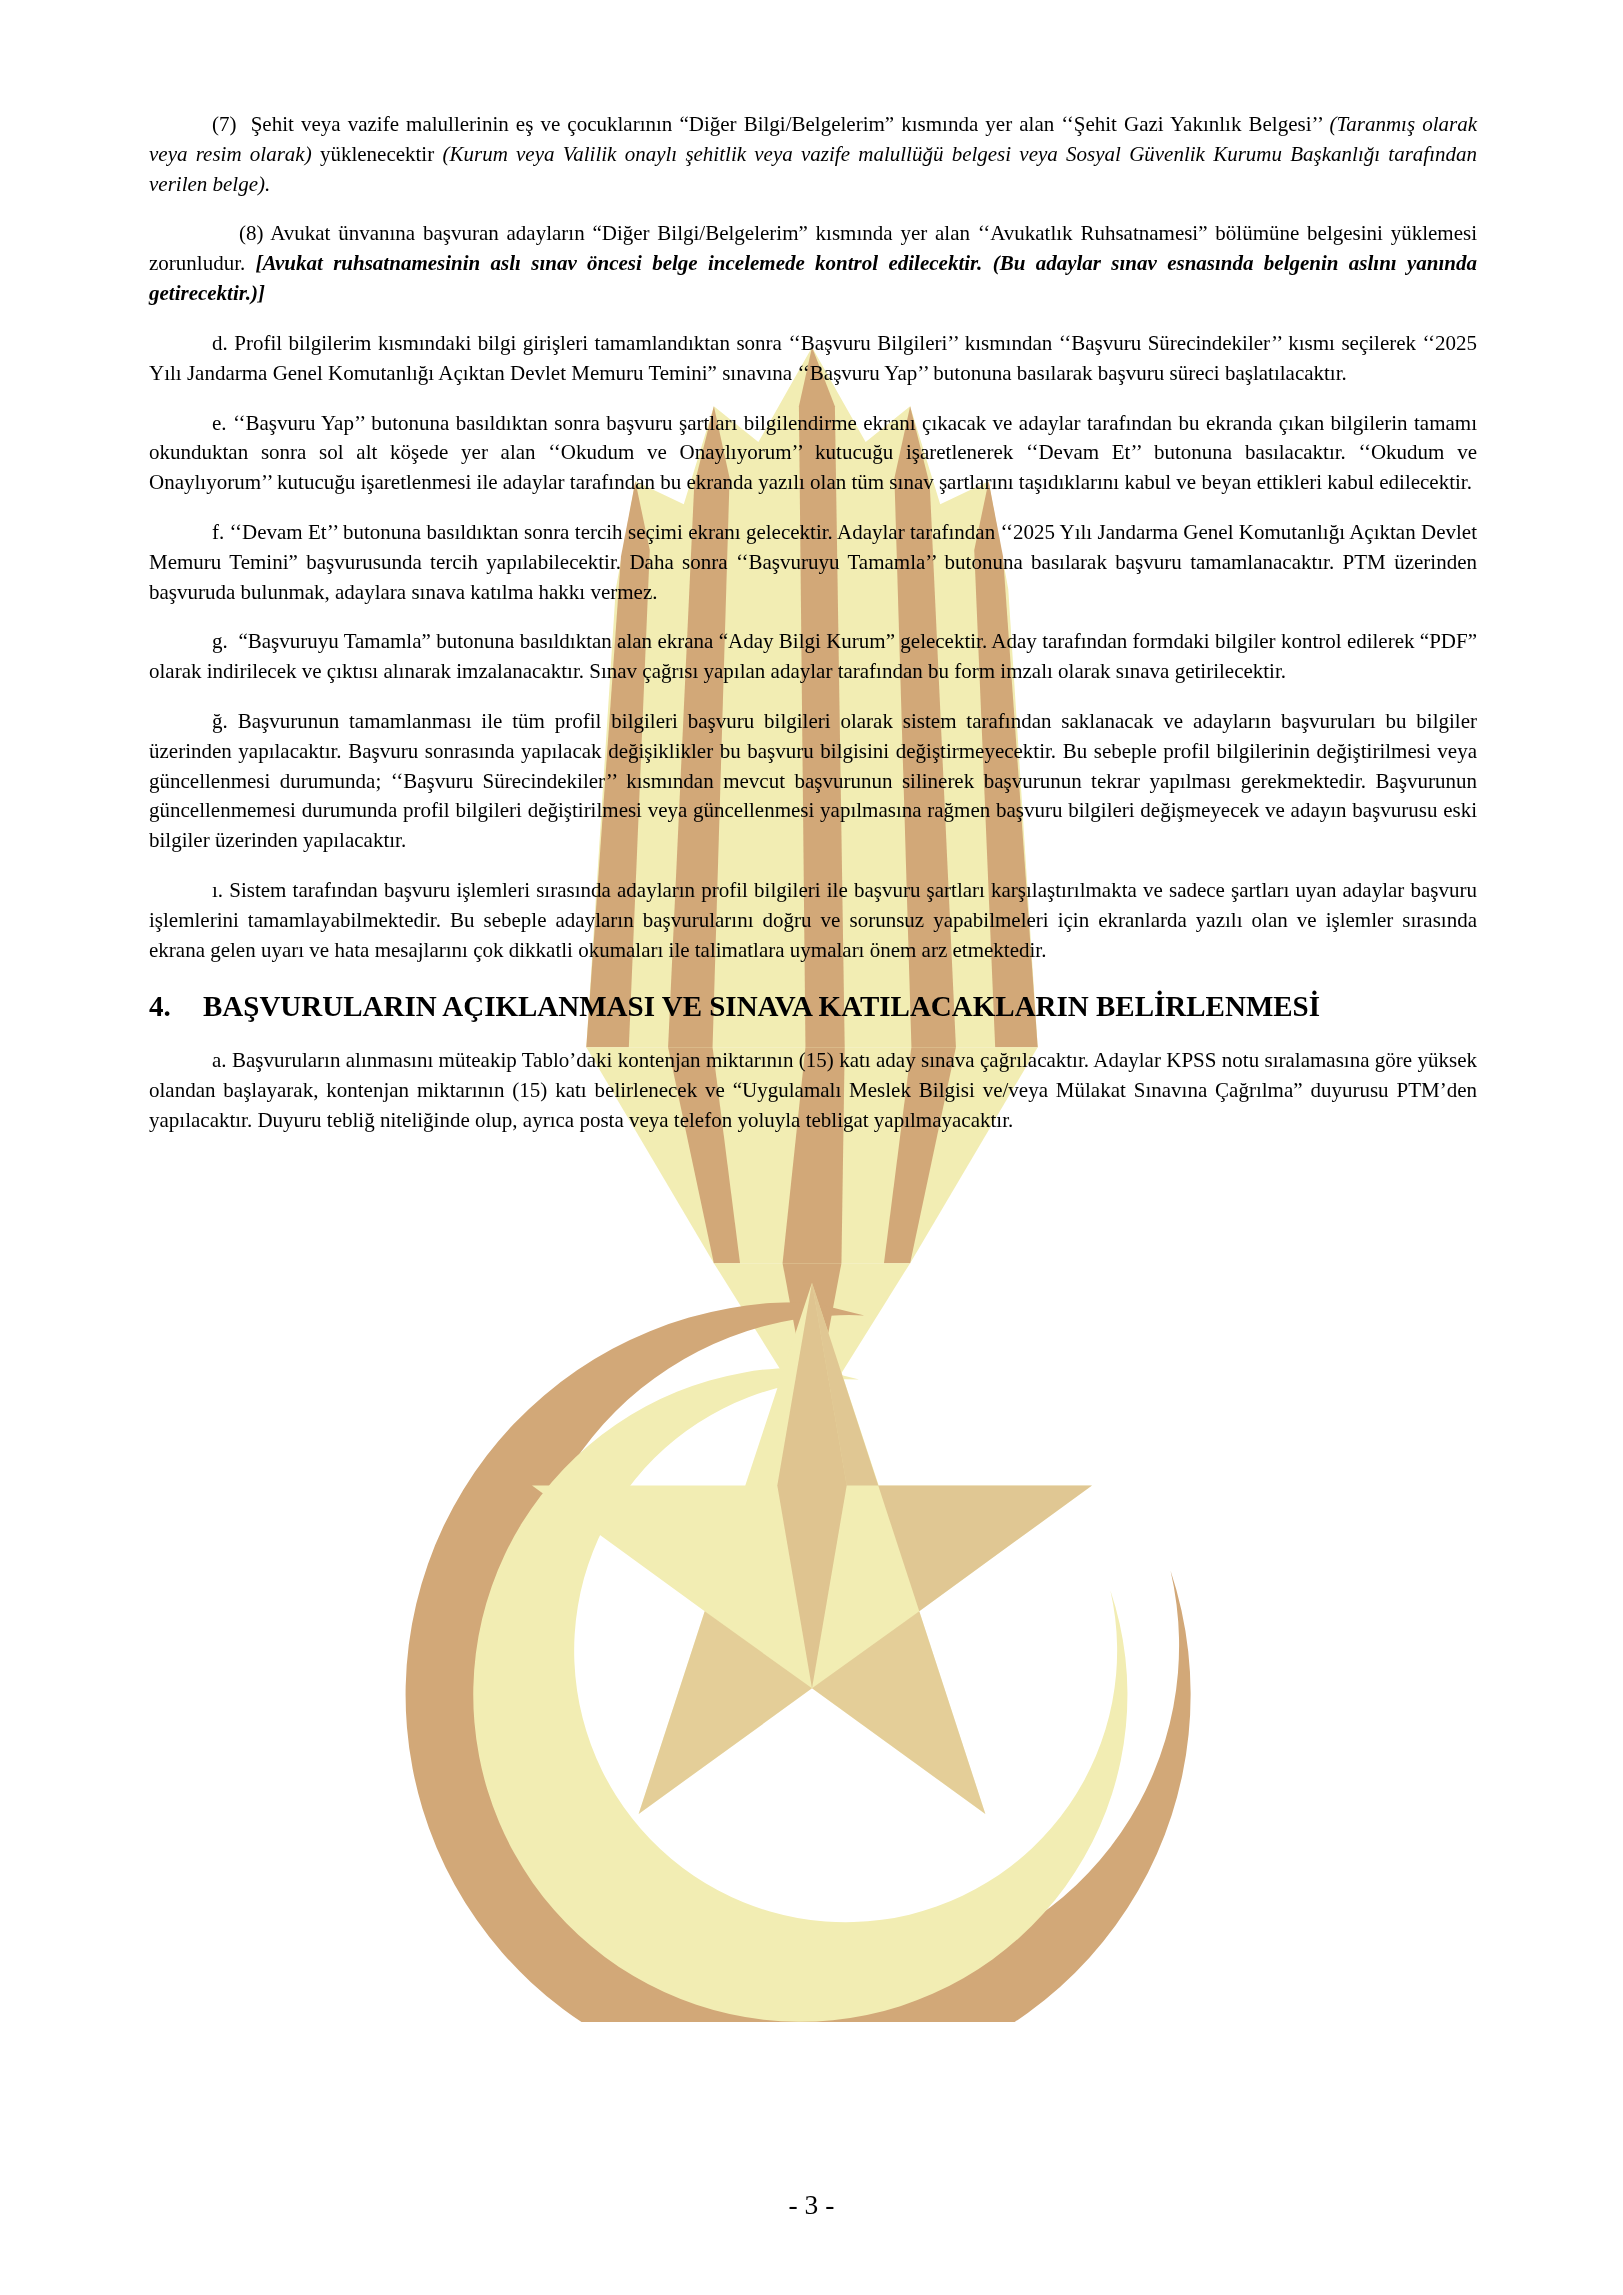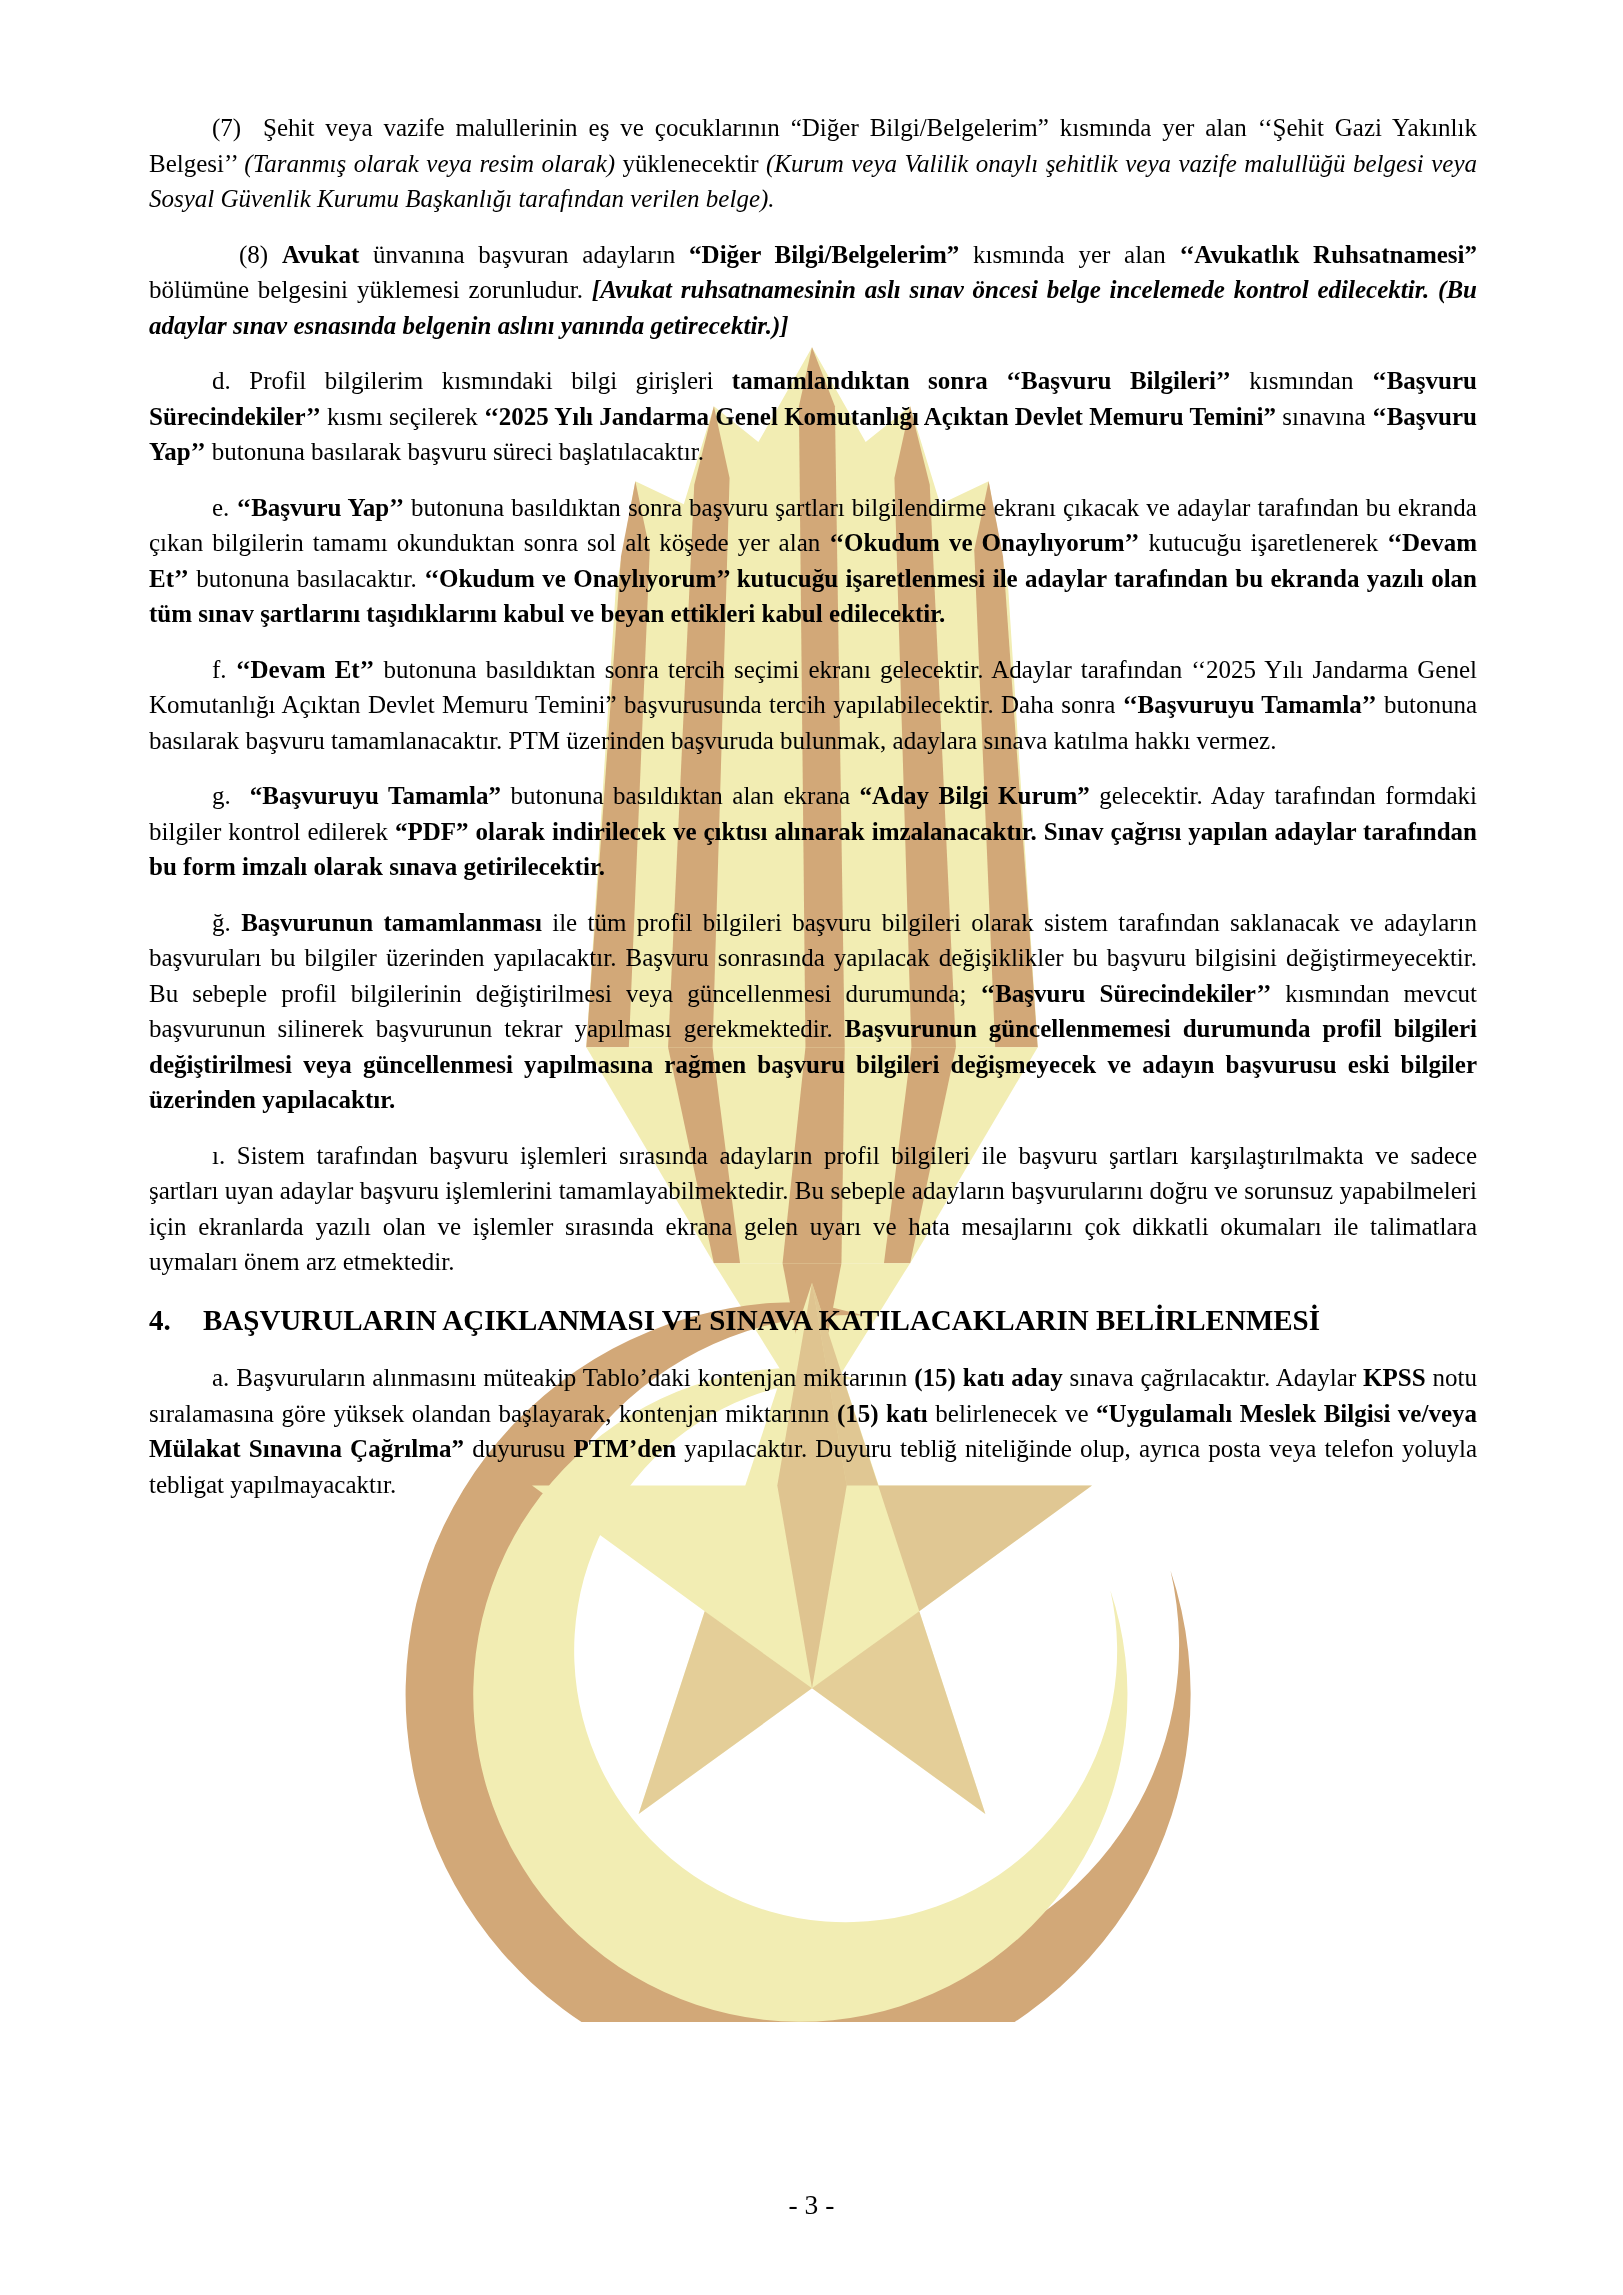--- a/index.html
+++ b/index.html
@@ -41,32 +41,32 @@
   .content {
     position: absolute;
     left: 149px;
     top: 110px;
     width: 1328px;
     z-index: 2;
   }
 
   p.para {
     margin: 0 0 20px 0;
-    font-size: 25px;
+    font-size: 21px;
     line-height: 1.42;
     text-align: justify;
     text-justify: inter-word;
     -webkit-hyphens: none;
     hyphens: none;
     white-space: pre-wrap;
   }
   p.para.ind { text-indent: 63px; }
   p.para.ind-lg { text-indent: 90px; }
 
-  b, .b { font-weight: bold; }
+  b, .b { font-weight: normal; }
   i, .i { font-style: italic; }
   .bi { font-weight: bold; font-style: italic; }
 
   
   .section-heading {
     display: flex;
     align-items: baseline;
     font-size: 29px;
     line-height: 1.42;
     font-weight: bold;

